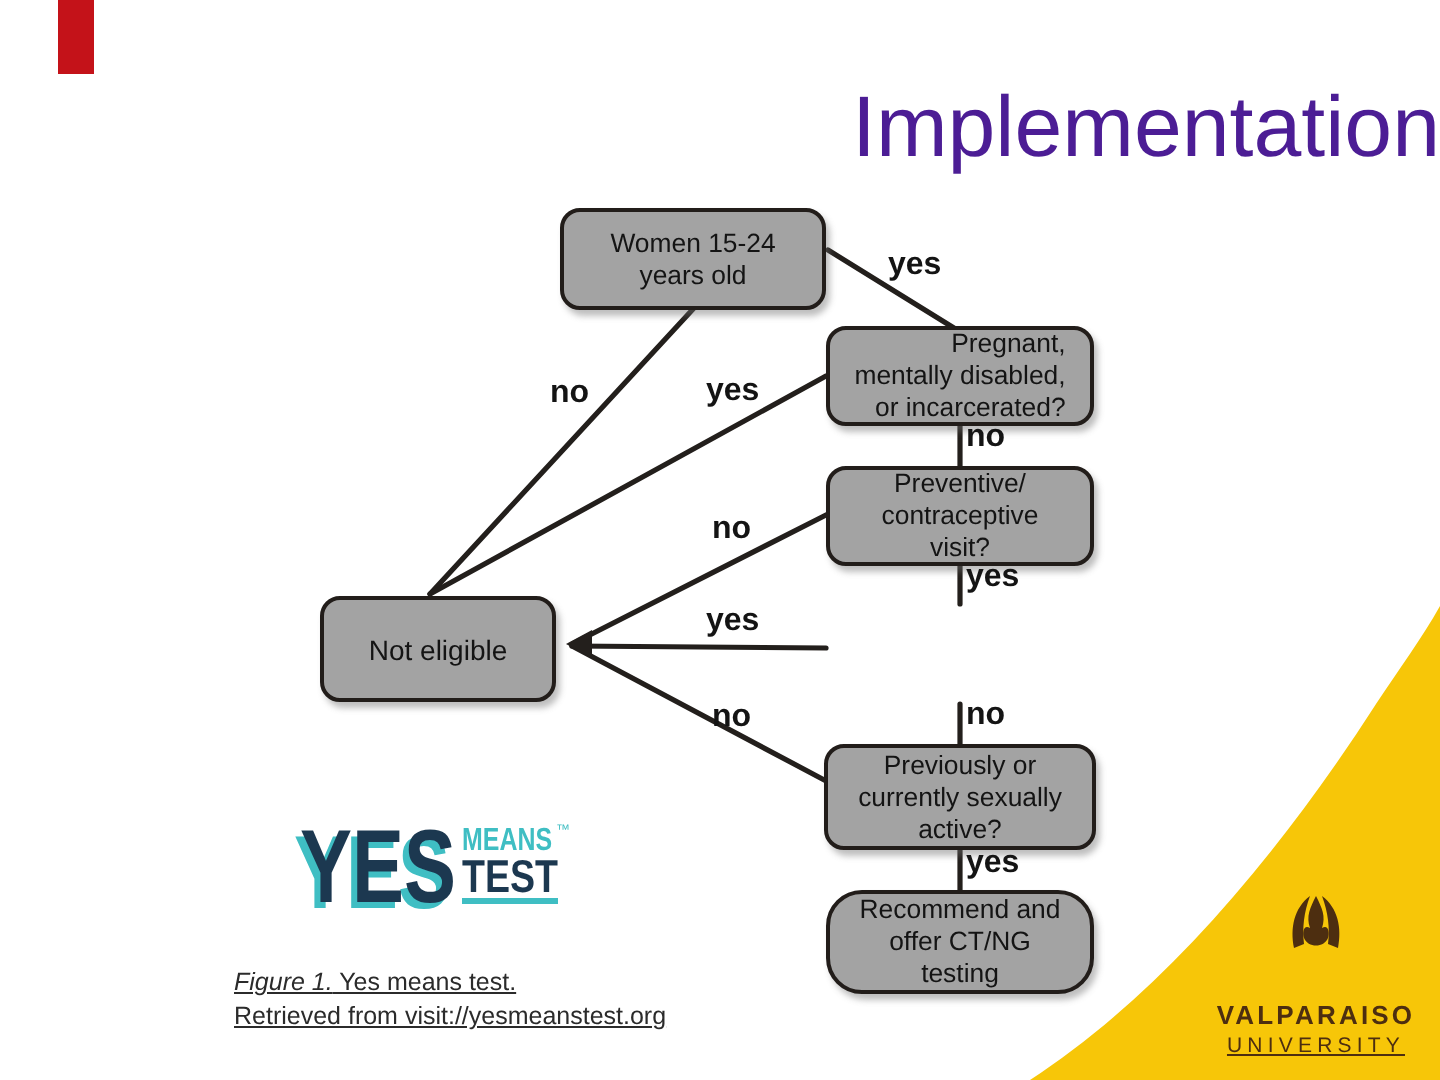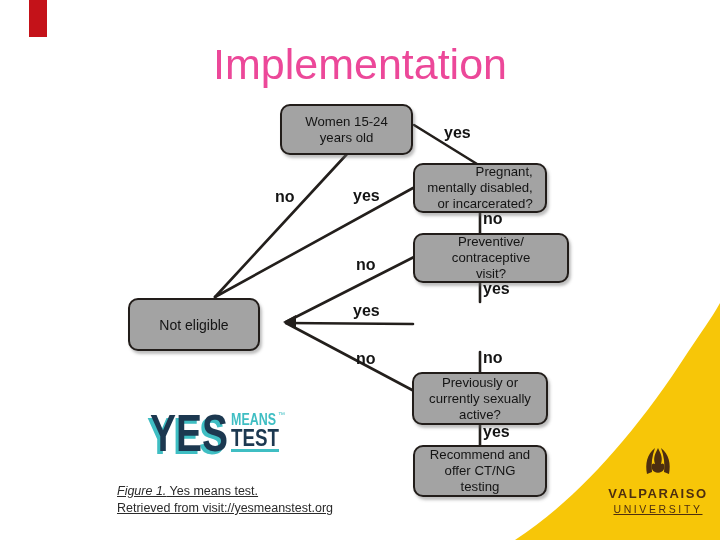--- a/index.html
+++ b/index.html
@@ -1,32 +1,32 @@
 <!DOCTYPE html>
 <html><head>
 <meta charset="utf-8">
 <style>
   html,body{margin:0;padding:0;background:#ffffff;}
   #slide{position:relative;width:720px;height:540px;background:#ffffff;overflow:hidden;
          font-family:"Liberation Sans",sans-serif;}
   .abs{position:absolute;}
-  #title{left:0;right:0;top:40px;text-align:center;font-size:43px;font-weight:400;
-         color:#ec4899;letter-spacing:0px;}
+  #title{left:0;right:0;top:40px;text-align:right;font-size:43px;font-weight:400;
+         color:#4c1d95;letter-spacing:0px;}
   .fc-box{position:absolute;box-sizing:border-box;background:#a3a3a3;border:2.4px solid #221d1a;
           border-radius:10px;display:flex;align-items:center;justify-content:center;
           text-align:center;font-size:13.2px;line-height:16px;font-weight:500;color:#141414;
           white-space:pre-line;box-shadow:2px 3px 3px rgba(110,110,110,.45);z-index:3;}
   .edge-label{position:absolute;font-size:16px;font-weight:700;color:#141414;z-index:4;line-height:16px;}
   #lines{left:0;top:0;z-index:2;}
   #swoosh{left:0;top:0;z-index:1;pointer-events:none;}
   #red-marker{left:29px;top:0;width:18px;height:37px;background:#C41219;z-index:6;}
   #logo-yes{left:145px;top:400px;z-index:5;}
   #caption{left:117px;top:483px;font-size:12.5px;line-height:17px;color:#2b2b2b;z-index:5;text-decoration:underline;}
   #valpo{left:595px;top:444px;width:126px;text-align:center;z-index:5;}
-  #valpo .vname{font-size:13px;letter-spacing:1.6px;font-weight:600;color:#4D2E10;margin-top:8px;}
+  #valpo .vname{font-size:13px;letter-spacing:1.6px;font-weight:600;color:#4D2E10;margin-top:22px;}
   #valpo .vsub{font-size:10.5px;letter-spacing:2.6px;font-weight:500;color:#4D2E10;margin-top:2px;text-decoration:underline;}
 </style>
 </head>
 <body>
 
 <div id="slide">
 
   <div id="red-marker" class="abs"></div>
 
   <div id="title" class="abs">Implementation</div>
@@ -45,30 +45,30 @@
       <line x1="480" y1="425" x2="480" y2="446"></line>
     </g>
     <polygon points="283,322 296,315 296,329" fill="#231F1C"></polygon>
   </svg>
 
   <div class="fc-box" style="left:280px;top:104px;width:133px;height:51px;">Women 15-24
 years old</div>
   <div class="fc-box" style="left:413px;top:163px;width:134px;height:50px;text-align:right;">Pregnant,
 mentally disabled,
 or incarcerated?</div>
-  <div class="fc-box" style="left:413px;top:233px;width:156px;height:50px;">Preventive/
+  <div class="fc-box" style="left:413px;top:233px;width:134px;height:50px;">Preventive/
 contraceptive
 visit?</div>
   <div class="fc-box" style="left:412px;top:372px;width:136px;height:53px;">Previously or
 currently sexually
 active?</div>
-  <div class="fc-box" style="left:413px;top:445px;width:134px;height:52px;">Recommend and
+  <div class="fc-box" style="left:413px;top:445px;width:134px;height:52px;border-radius:18px;">Recommend and
 offer CT/NG
 testing</div>
-  <div class="fc-box" style="left:128px;top:298px;width:132px;height:53px;font-size:14px;">Not eligible</div>
+  <div class="fc-box" style="left:160px;top:298px;width:118px;height:53px;font-size:14px;">Not eligible</div>
 
   <div class="edge-label" style="left:444px;top:125px;">yes</div>
   <div class="edge-label" style="left:275px;top:189px;">no</div>
   <div class="edge-label" style="left:353px;top:188px;">yes</div>
   <div class="edge-label" style="left:483px;top:211px;">no</div>
   <div class="edge-label" style="left:356px;top:257px;">no</div>
   <div class="edge-label" style="left:483px;top:281px;">yes</div>
   <div class="edge-label" style="left:353px;top:303px;">yes</div>
   <div class="edge-label" style="left:483px;top:350px;">no</div>
   <div class="edge-label" style="left:356px;top:351px;">no</div>

